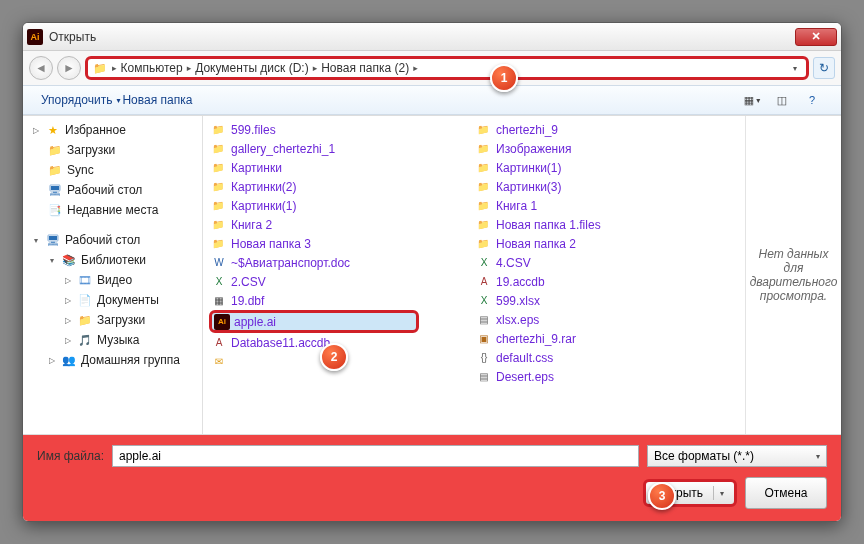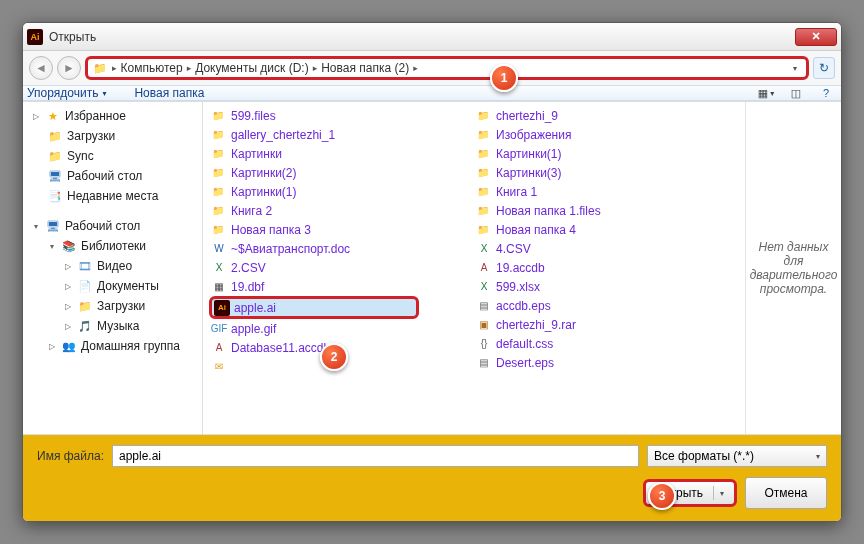--- a/index.html
+++ b/index.html
@@ -33,23 +33,23 @@
     flex: 1; height: 24px; background: #fff; border: 3px solid #d02028; border-radius: 6px;
     display: flex; align-items: center; padding: 0 4px; font-size: 12px; color: #333;
     position: relative;
   }
   .breadcrumb .seg { display: flex; align-items: center; }
   .breadcrumb .chev { margin: 0 4px; color: #555; font-size: 9px; }
   .bc-dropdown { width:14px;height:14px;display:flex;align-items:center;justify-content:center;color:#555;font-size:8px;margin-left:auto;}
   .refresh { width:22px;height:22px;border:1px solid #bcd4ea;background:#eaf3fb;border-radius:3px;display:flex;align-items:center;justify-content:center;color:#1a5a9a;font-size:11px;}
   .search { width: 190px; height: 24px; border: 1px solid #c8d8e8; background:#fff; border-radius:2px; padding:0 6px; color:#999; font-style: italic; display:flex;align-items:center;}
   .toolbar {
-    height: 16px; background: linear-gradient(#fafdff,#e9f2fb);
+    height: 30px; background: linear-gradient(#fafdff,#e9f2fb);
     border-top:1px solid #d0dce8; border-bottom:1px solid #d0dce8;
-    display: flex; align-items: center; padding: 0 4px; gap: 28px;
+    display: flex; align-items: center; padding: 0 18px; gap: 2px;
   }
   .toolbar-btn { color:#15428b; display:flex;align-items:center;gap:2px;}
   .toolbar-drop::after{content:"▾";font-size:8px;margin-left:2px;}
   .toolbar-right{margin-left:auto;display:flex;gap:8px;align-items:center;}
   .toolbar-icon{width:22px;height:18px;border:1px solid transparent;display:flex;align-items:center;justify-content:center;color:#444;font-size:11px;}
   .body { flex:1; display:flex; border-top:1px solid #ddd; min-height:0;}
   .sidebar {
     width: 180px; background:#fff; border-right:1px solid #e0e0e0;
     padding: 4px 2px; overflow:hidden;
   }
@@ -86,21 +86,21 @@
   .fic-ai{background:#330000;color:#ff9a00;font-size:8px;font-weight:bold;border-radius:2px;}
   .fic-gif{color:#3a8ac0;}
   .fic-accdb{color:#a83a3a;}
   .fic-eml{color:#e0a020;}
   .fic-eps{color:#666;}
   .fic-rar{color:#b06a1a;}
   .fic-css{color:#666;}
   .fname{color:#6d28d9;white-space:nowrap;}
   .preview { width:96px; border-left:1px solid #e4e4e4; display:flex;align-items:center;justify-content:center; padding:4px; color:#666; text-align:center; font-size:11px;font-style:italic;}
   .bottom {
-    border-top:1px solid #ddd; padding:10px 14px 12px; background:#eab308;
+    border-top:1px solid #ddd; padding:10px 14px 12px; background:#ef4444;
     display:flex; flex-direction:column; gap:10px;
   }
   .row1{display:flex;align-items:center;gap:8px;}
   .lbl{color:#333;}
   .fileinput{flex:1;height:22px;border:1px solid #abadb3;background:#fff;padding:0 6px;display:flex;align-items:center;}
   .combo{width:180px;height:22px;border:1px solid #abadb3;background:linear-gradient(#fff,#eaeaea);padding:0 6px;display:flex;align-items:center;justify-content:space-between;}
   .combo .arr{font-size:8px;color:#555;}
   .row2{display:flex;justify-content:flex-end;gap:8px;align-items:center;}
   .btn{min-width:82px;height:32px;border:1px solid #a8a8a8;background:linear-gradient(#fefefe,#e4e4e4);border-radius:3px;display:flex;align-items:center;justify-content:center;gap:4px;}
   .btn-open{border:3px solid #d02028;border-radius:6px;min-width:94px;height:28px;}
@@ -266,24 +266,20 @@
               </div>
               <div class="file-item">
                 <span class="fic fic-dbf">▦</span>
                 <span class="fname">19.dbf</span>
               </div>
               <div class="file-item sel sel-outline">
                 <span class="fic fic-ai">Ai</span>
                 <span class="fname">apple.ai</span>
               </div>
               <div class="file-item">
-                <span class="fic fic-gif">GIF</span>
-                <span class="fname">apple.gif</span>
-              </div>
-              <div class="file-item">
                 <span class="fic fic-accdb">A</span>
                 <span class="fname">Database11.accdb</span>
               </div>
               <div class="file-item">
                 <span class="fic fic-eml">✉</span>
               </div>
             </div>
           <div class="filecol" id="filecol2">
               <div class="file-item">
                 <span class="fic fic-folder">📁</span>
@@ -304,37 +300,37 @@
               <div class="file-item">
                 <span class="fic fic-folder">📁</span>
                 <span class="fname">Книга 1</span>
               </div>
               <div class="file-item">
                 <span class="fic fic-folder">📁</span>
                 <span class="fname">Новая папка 1.files</span>
               </div>
               <div class="file-item">
                 <span class="fic fic-folder">📁</span>
-                <span class="fname">Новая папка 4</span>
+                <span class="fname">Новая папка 2</span>
               </div>
               <div class="file-item">
                 <span class="fic fic-xls">X</span>
                 <span class="fname">4.CSV</span>
               </div>
               <div class="file-item">
                 <span class="fic fic-accdb">A</span>
                 <span class="fname">19.accdb</span>
               </div>
               <div class="file-item">
                 <span class="fic fic-xls">X</span>
                 <span class="fname">599.xlsx</span>
               </div>
               <div class="file-item">
                 <span class="fic fic-eps">▤</span>
-                <span class="fname">accdb.eps</span>
+                <span class="fname">xlsx.eps</span>
               </div>
               <div class="file-item">
                 <span class="fic fic-rar">▣</span>
                 <span class="fname">chertezhi_9.rar</span>
               </div>
               <div class="file-item">
                 <span class="fic fic-css">{}</span>
                 <span class="fname">default.css</span>
               </div>
               <div class="file-item">

